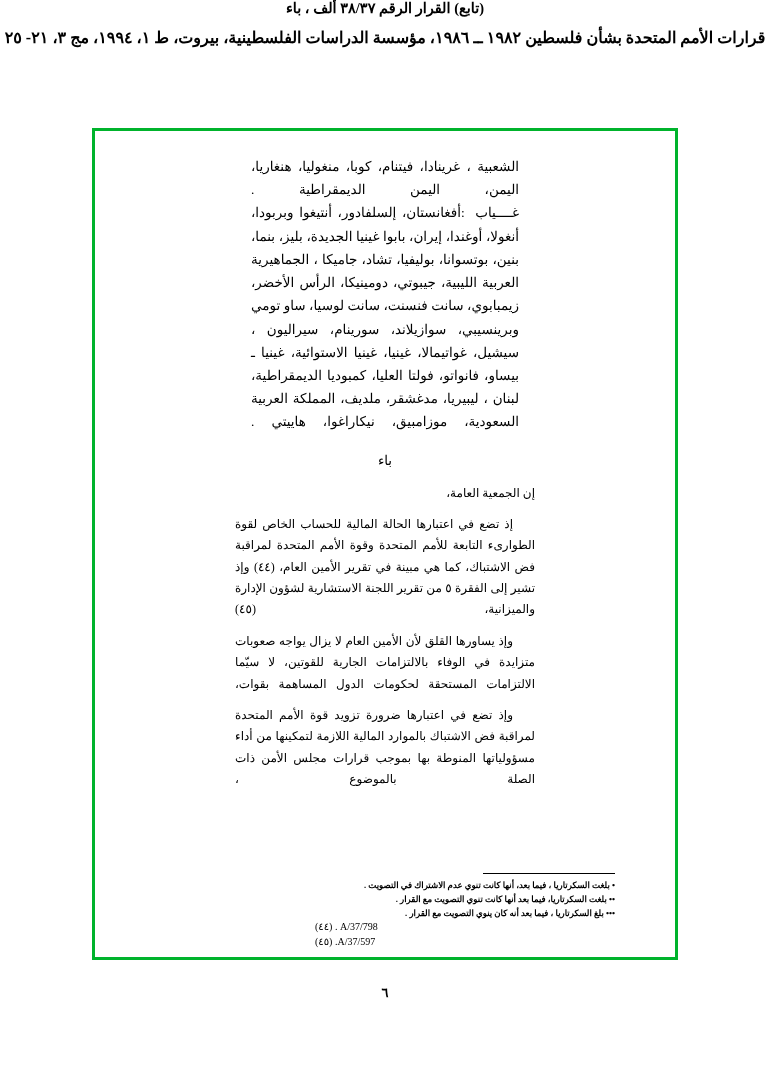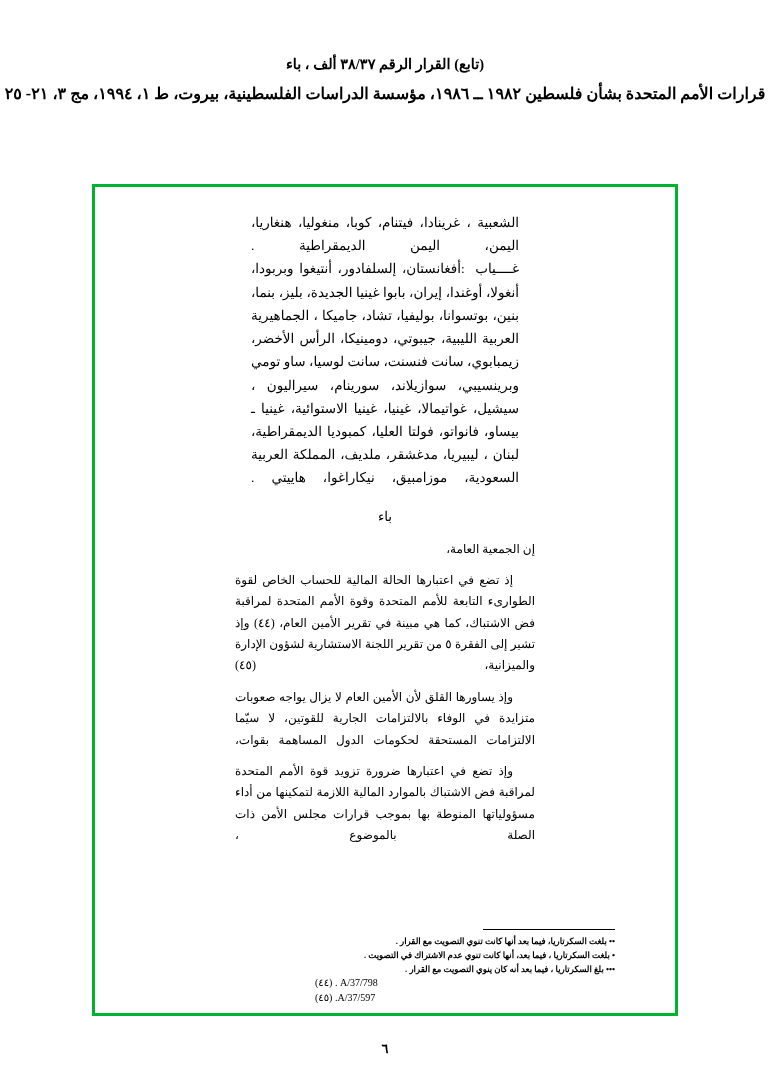--- a/index.html
+++ b/index.html
@@ -21,21 +21,20 @@
     position: relative;
     box-sizing: border-box;
   }
   .head {
     text-align: center;
     direction: rtl;
   }
   .head-title {
     font-size: 14.5px;
     font-weight: bold;
-    margin-top: 56px;
     letter-spacing: 0.2px;
   }
   .head-sub {
     font-size: 16px;
     font-weight: bold;
     margin-top: 11px;
     letter-spacing: 0px;
   }
   .frame {
     position: absolute;
@@ -169,22 +168,22 @@
       <div class="para lead">إن الجمعية العامة،</div>
 
       <div class="para"><span class="ind"></span><span>إذ تضع في اعتبارها الحالة المالية للحساب الخاص لقوة الطوارىء التابعة للأمم المتحدة وقوة الأمم المتحدة لمراقبة فض الاشتباك، كما هي مبينة في تقرير الأمين العام، (٤٤) وإذ تشير إلى الفقرة ٥ من تقرير اللجنة الاستشارية لشؤون الإدارة والميزانية، (٤٥)</span></div>
 
       <div class="para"><span class="ind"></span><span>وإذ يساورها القلق لأن الأمين العام لا يزال يواجه صعوبات متزايدة في الوفاء بالالتزامات الجارية للقوتين، لا سيّما الالتزامات المستحقة لحكومات الدول المساهمة بقوات،</span></div>
 
       <div class="para"><span class="ind"></span><span>وإذ تضع في اعتبارها ضرورة تزويد قوة الأمم المتحدة لمراقبة فض الاشتباك بالموارد المالية اللازمة لتمكينها من أداء مسؤولياتها المنوطة بها بموجب قرارات مجلس الأمن ذات الصلة بالموضوع ،</span></div>
 
       <div class="notes">
         <div class="notes-rule"></div>
+        <div class="note-line">•  بلغت السكرتاريا ، فيما بعد، أنها كانت تنوي عدم الاشتراك في التصويت .</div>
         <div class="note-line">••  بلغت السكرتاريا، فيما بعد أنها كانت تنوي التصويت مع القرار .</div>
-        <div class="note-line">•  بلغت السكرتاريا ، فيما بعد، أنها كانت تنوي عدم الاشتراك في التصويت .</div>
         <div class="note-line">•••  بلغ السكرتاريا ، فيما بعد أنه كان ينوي التصويت مع القرار .</div>
       </div>
 
       <div class="refs">
         <div>A/37/798 . (٤٤)</div>
         <div>A/37/597. (٤٥)</div>
       </div>
 
     </div>
   </div>

